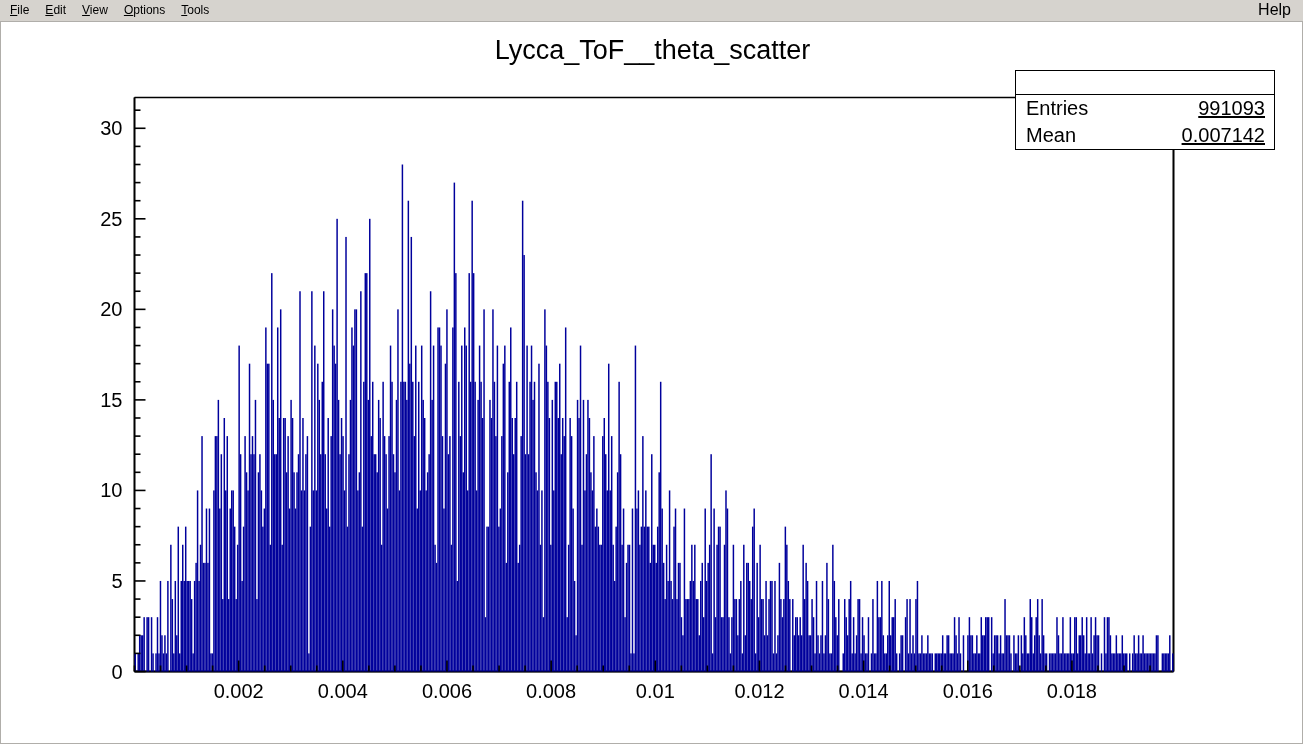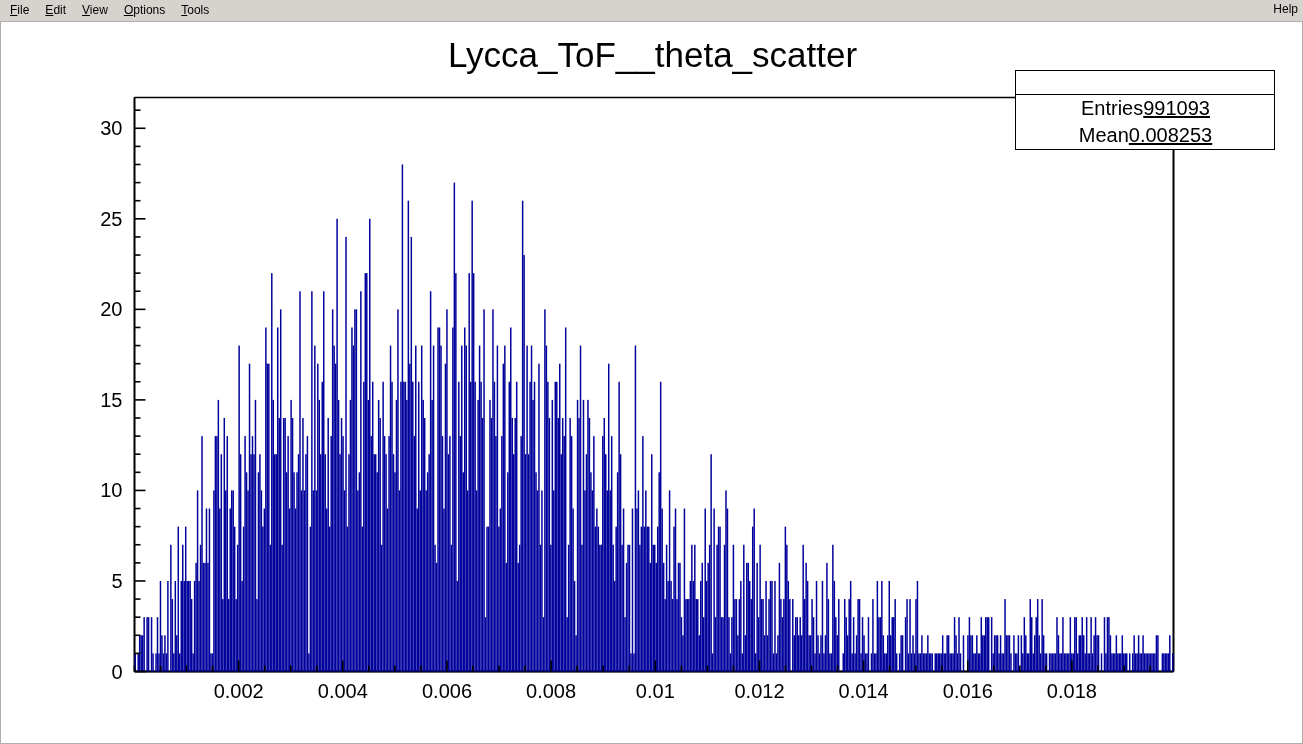--- a/index.html
+++ b/index.html
@@ -42,22 +42,22 @@
     padding: 1px 10px 1px 6px;
     cursor: default;
     white-space: nowrap;
     line-height: 15px;
   }
   .menu-item .mnemonic {
     text-decoration: underline;
   }
   #menu-help {
     position: absolute;
-    right: 5px; top: 2px;
-    font-size: 12px;
+    right: 12px; top: 2px;
+    font-size: 16px;
     color: #000000;
     line-height: 15px;
     white-space: nowrap;
   }
 
   
   #canvas-area {
     position: absolute;
     left: 0; top: 21px;
     width: 1303px;
@@ -67,21 +67,21 @@
     box-sizing: border-box;
   }
 
   
   #chart-title {
     position: absolute;
     left: 0;
     top: 13px;
     width: 1303px;
     text-align: center;
-    font-size: 35px;
+    font-size: 27px;
     color: #000000;
     letter-spacing: 0px;
     white-space: nowrap;
   }
 
   
   #plot-svg {
     position: absolute;
     left: 0; top: 0;
     width: 1303px;
@@ -99,21 +99,21 @@
     box-sizing: border-box;
     font-size: 20px;
     color: #000000;
   }
   #stats-title-row {
     height: 23px;
     border-bottom: 1px solid #000000;
   }
   .stats-row {
     display: flex;
-    justify-content: center;
+    justify-content: space-between;
     padding: 0px 9px 0px 10px;
     line-height: 27px;
     height: 27px;
     white-space: nowrap;
   }
   .stats-label { text-align: left; }
   .stats-value { text-align: right; text-decoration: underline; }
 
   .axis-label {
     font-size: 20px;
@@ -922,18 +922,18 @@
     </svg>
 
     <div id="stats-box">
       <div id="stats-title-row"></div>
       <div class="stats-row">
         <span class="stats-label">Entries</span>
         <span class="stats-value">991093</span>
       </div>
       <div class="stats-row">
         <span class="stats-label">Mean</span>
-        <span class="stats-value">0.008253</span>
+        <span class="stats-value">0.007142</span>
       </div>
     </div>
 
   </div>
 </div>
 
 </body></html>

